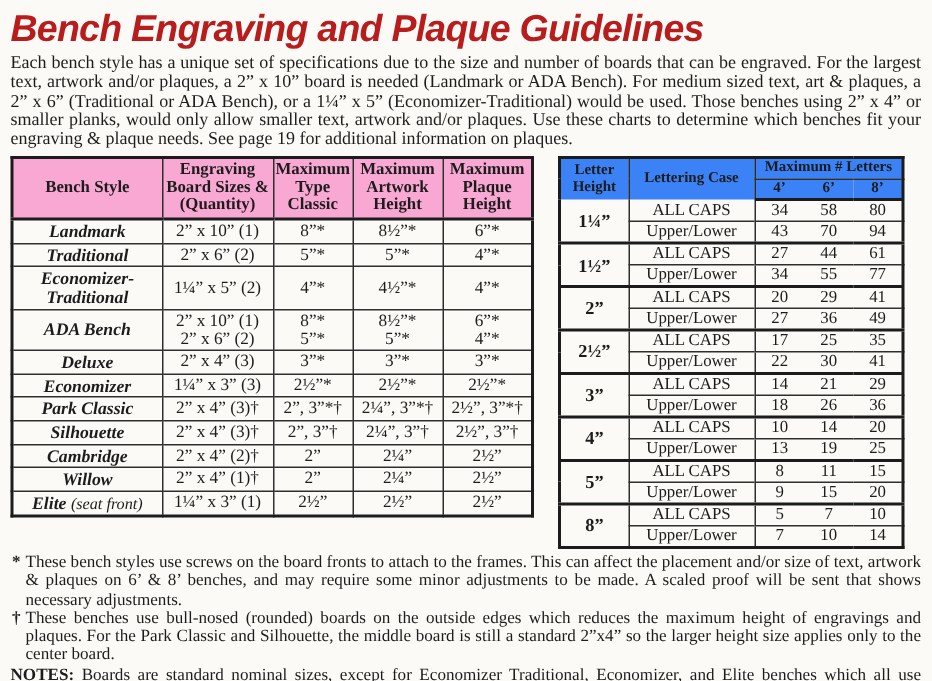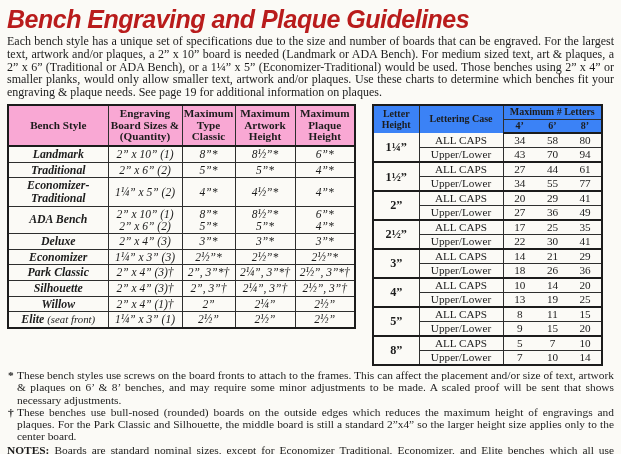--- a/index.html
+++ b/index.html
@@ -49,21 +49,20 @@
     line-height:1.04;
     font-weight:bold;
     border-bottom:2px solid #1c1c1c;
     padding:2px 1px;
   }
   .bench-table td {
     font-size:11.5px;
     line-height:1.07;
     white-space:pre-line;
     padding:1px 1px;
-    font-style:italic;
   }
   .bench-table td.bench-name {
     font-weight:bold;
     font-style:italic;
     font-size:11.8px;
   }
   .bench-name .suffix { font-weight:normal; font-size:10.8px; }
 
   
   .letters-table { width:229px; border:2px solid #1c1c1c; }
@@ -182,20 +181,27 @@
             <td>2”, 3”*†</td>
             <td>2¼”, 3”*†</td>
             <td>2½”, 3”*†</td>
           </tr>
           <tr>
             <td class="bench-name"><span>Silhouette</span></td>
             <td>2” x 4” (3)†</td>
             <td>2”, 3”†</td>
             <td>2¼”, 3”†</td>
             <td>2½”, 3”†</td>
+          </tr>
+          <tr>
+            <td class="bench-name"><span>Cambridge</span></td>
+            <td>2” x 4” (2)†</td>
+            <td>2”</td>
+            <td>2¼”</td>
+            <td>2½”</td>
           </tr>
           <tr>
             <td class="bench-name"><span>Willow</span></td>
             <td>2” x 4” (1)†</td>
             <td>2”</td>
             <td>2¼”</td>
             <td>2½”</td>
           </tr>
           <tr>
             <td class="bench-name"><span>Elite</span> <span class="suffix">(seat front)</span></td>

